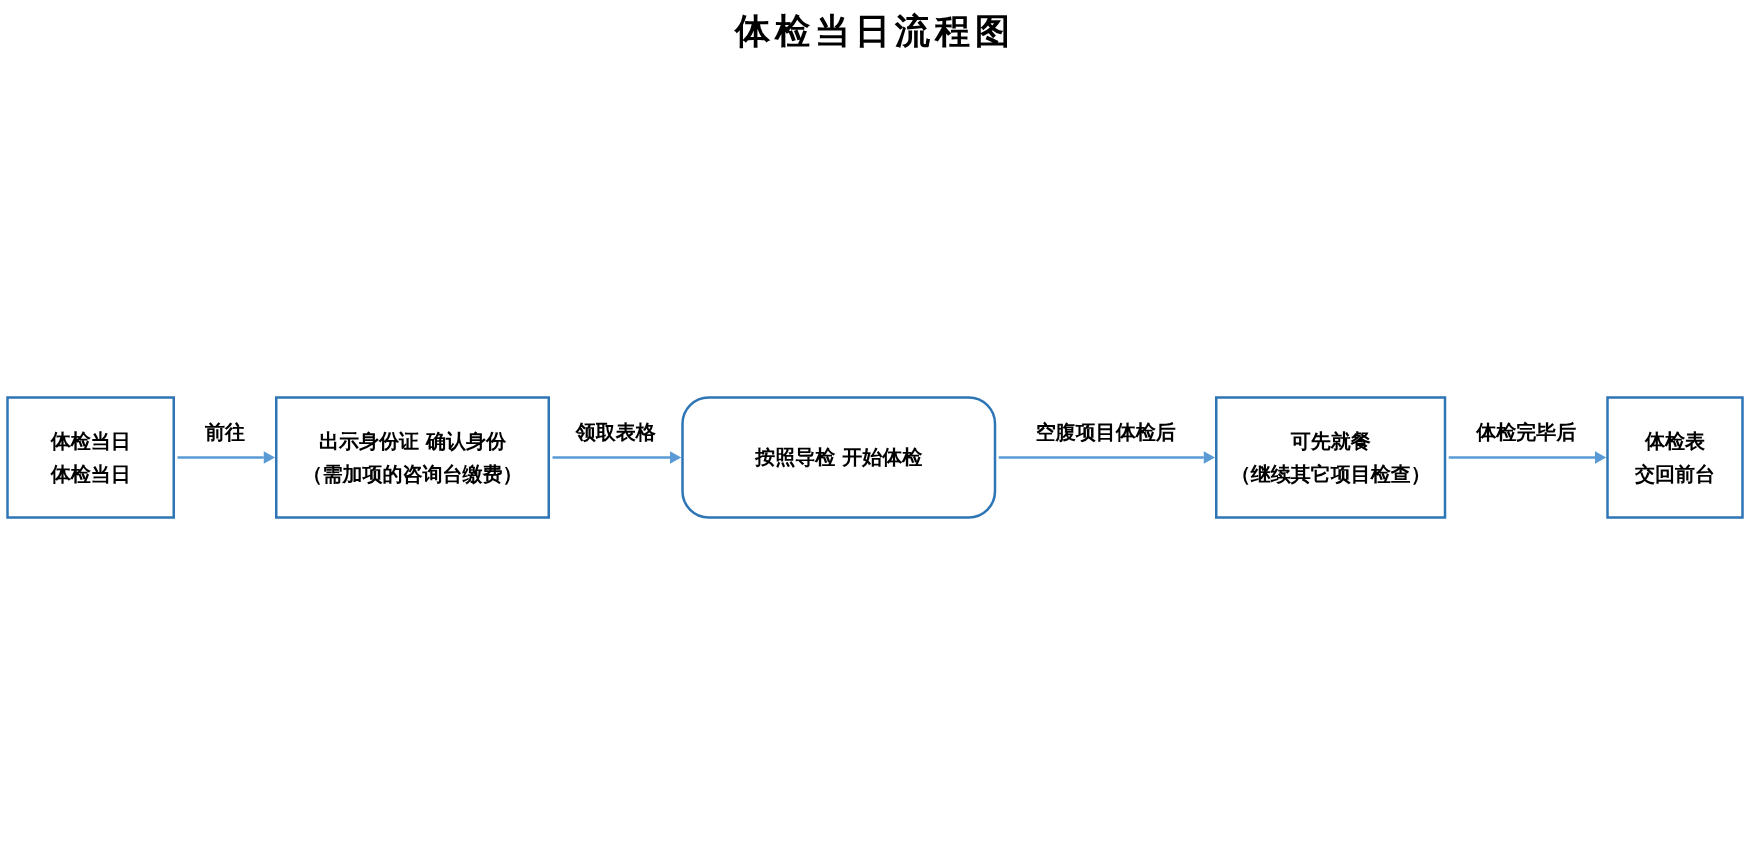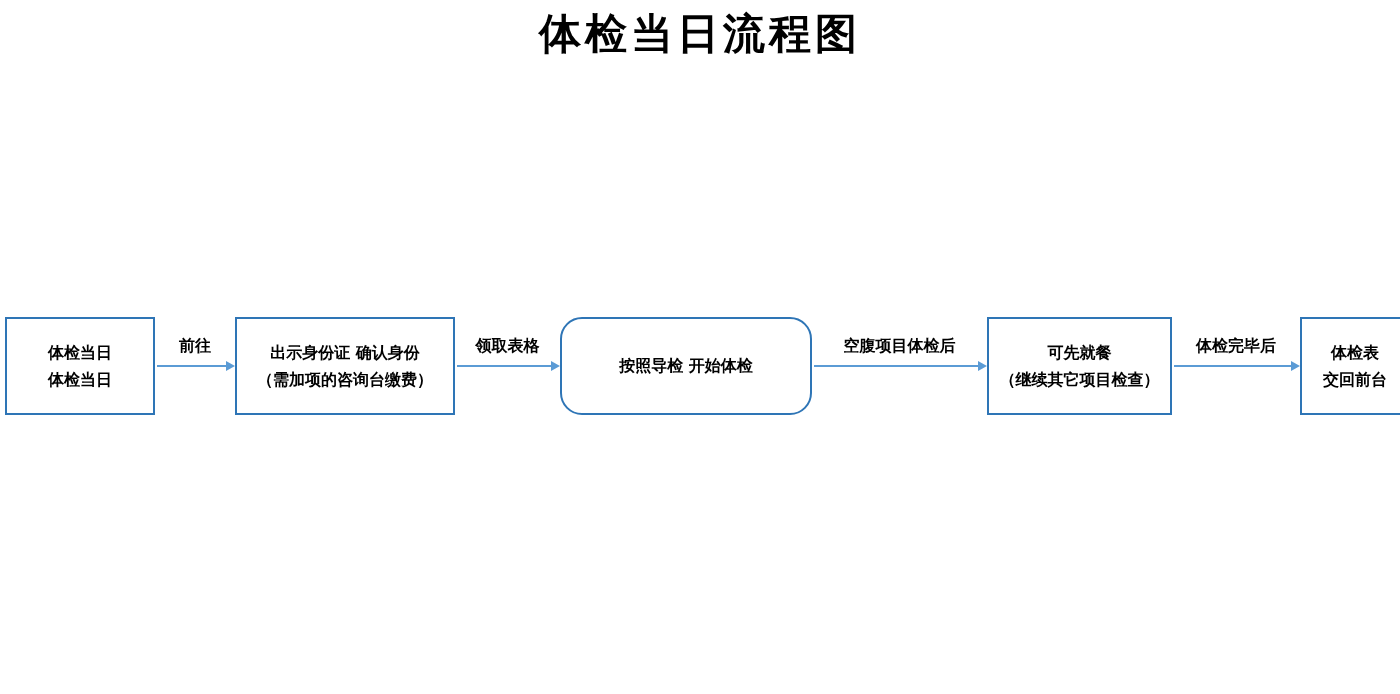--- a/index.html
+++ b/index.html
@@ -25,21 +25,21 @@
     overflow: hidden;
   }
   .diagram-title {
     position: absolute;
     top: 6px;
     left: 0;
     width: 100%;
     text-align: center;
     font-family: "Liberation Serif", serif;
     font-weight: bold;
-    font-size: 42px;
+    font-size: 28px;
     letter-spacing: 4px;
     color: var(--text);
   }
   .flow-row {
     position: absolute;
     left: 5px;
     top: 317px;
     display: flex;
     align-items: center;
   }
@@ -51,21 +51,21 @@
     flex-direction: column;
     justify-content: center;
     align-items: center;
     text-align: center;
     font-weight: bold;
     font-size: 16px;
     line-height: 1.7;
     padding: 0 4px;
     white-space: nowrap;
   }
-  .node.n1 { width: 150px; text-align: center; }
+  .node.n1 { width: 135px; text-align: center; }
   .node.n2 { width: 220px; }
   .node.n3 { width: 252px; border-radius: 22px; }
   .node.n4 { width: 185px; }
   .node.n5 { width: 110px; }
   .connector {
     position: relative;
     height: 98px;
   }
   .connector.c1 { width: 80px; }
   .connector.c2 { width: 105px; }

